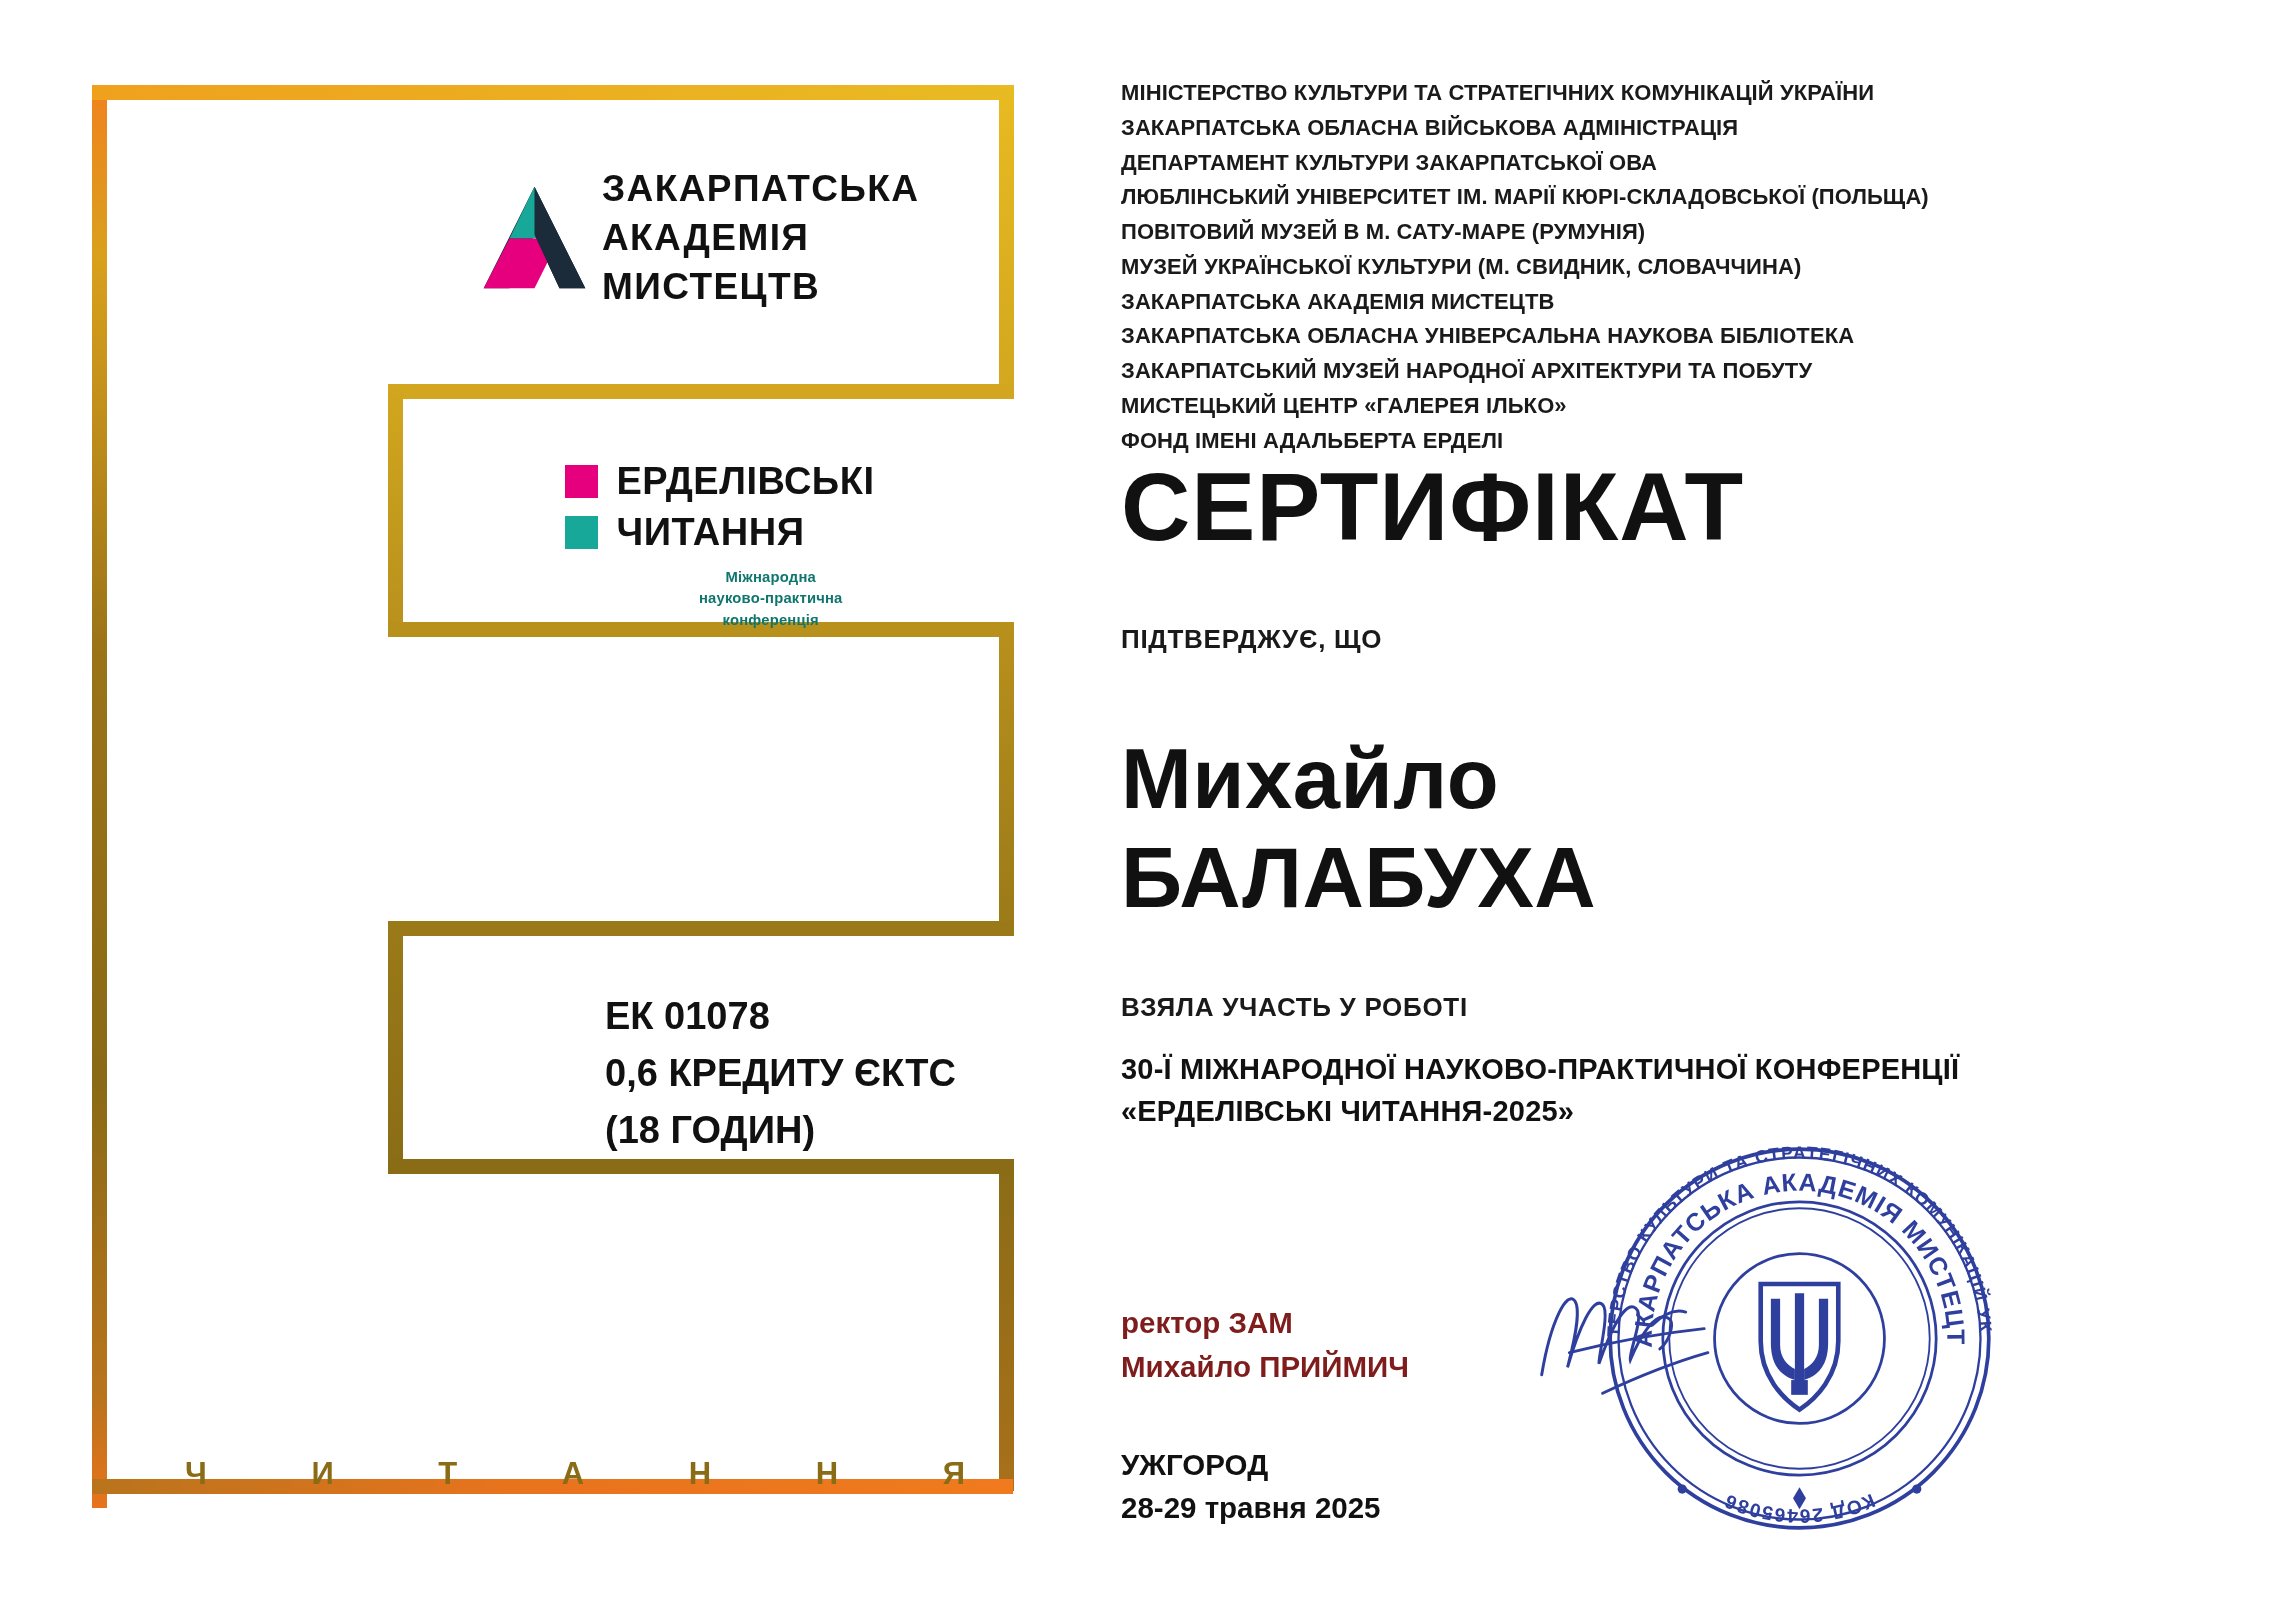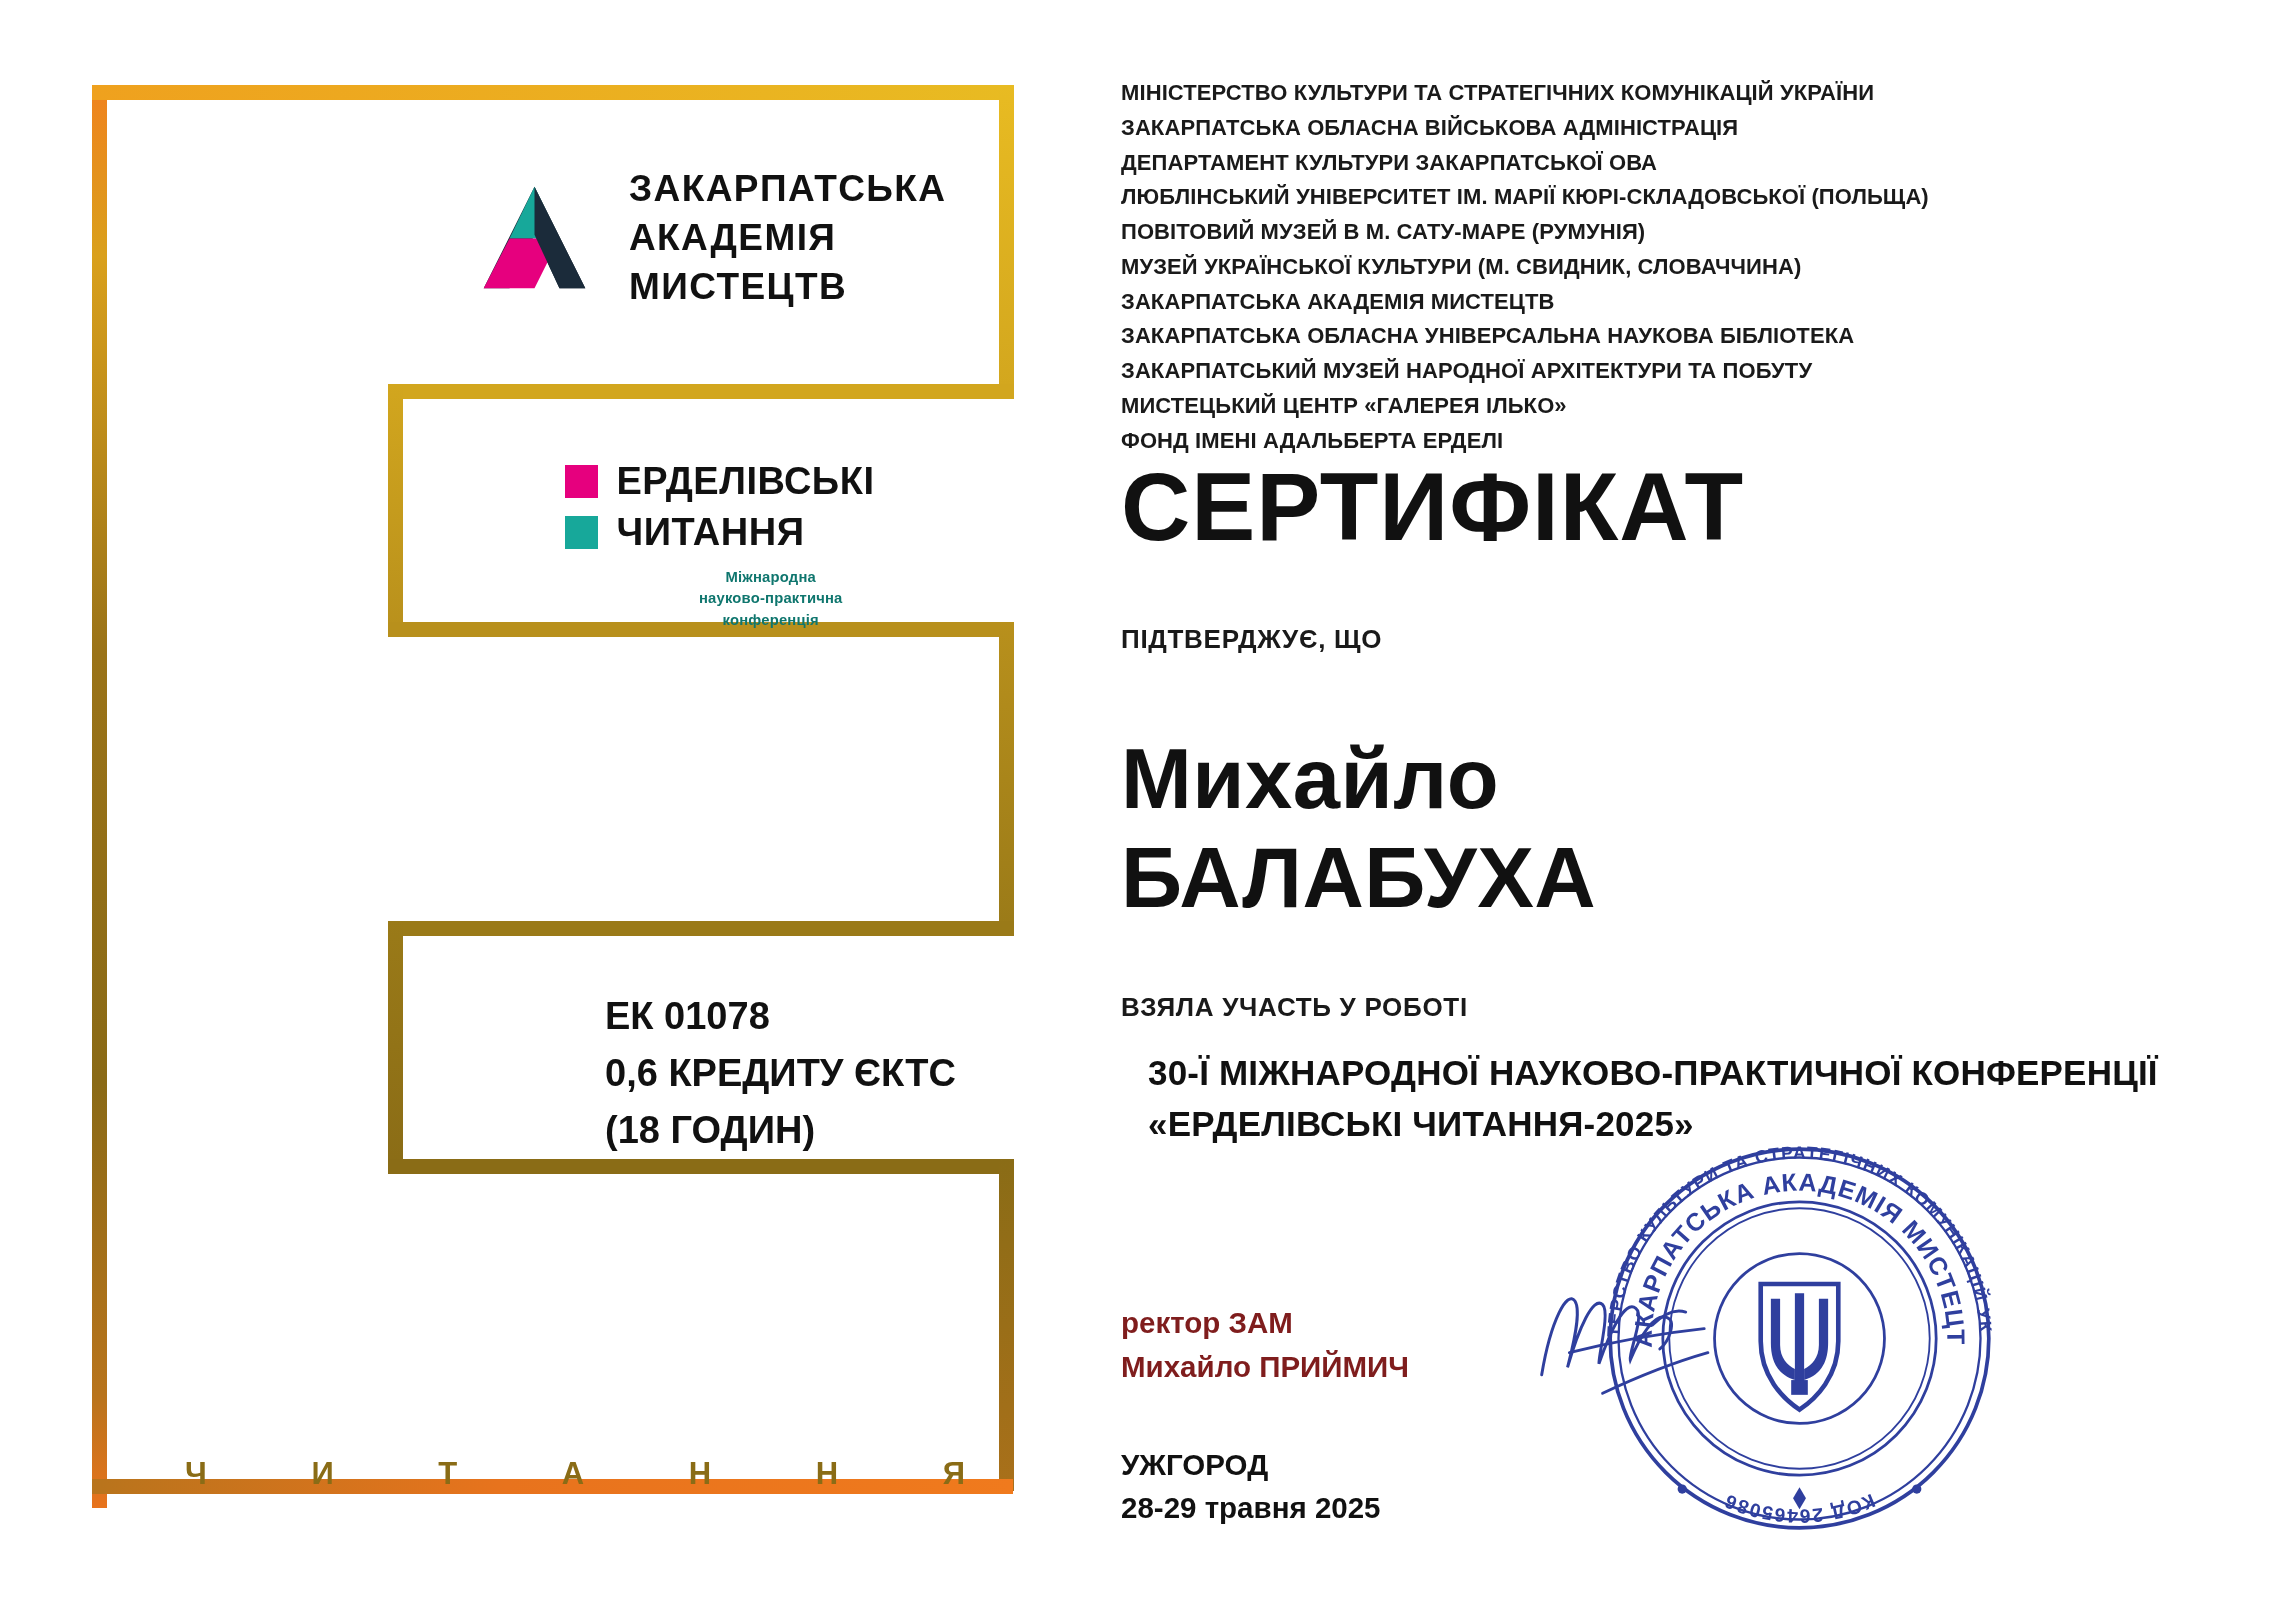--- a/index.html
+++ b/index.html
@@ -72,21 +72,21 @@
     color: #8a6c16;
   }
 
   
   .zam-logo {
     position: absolute;
     left: 480px;
     top: 164px;
     display: flex;
     align-items: center;
-    gap: 40px;
+    gap: 13px;
   }
   .zam-mark {
     position: relative;
     width: 109px;
     height: 109px;
   }
   .zam-text {
     font-size: 37px;
     font-weight: 700;
     line-height: 1.33;
@@ -193,26 +193,25 @@
     top: 992px;
     font-size: 26px;
     font-weight: 600;
     letter-spacing: 0.7px;
     color: #1a1a1a;
   }
   .conference {
     position: absolute;
     left: 0;
     top: 1048px;
-    font-size: 35px;
+    font-size: 29px;
     font-weight: 700;
     line-height: 1.45;
     color: #111111;
     letter-spacing: 0.2px;
-    margin-left: 27px;
   }
   .signer {
     position: absolute;
     left: 0;
     top: 1301px;
     font-size: 29.5px;
     font-weight: 700;
     line-height: 1.5;
     color: #7f1d1d;
   }

